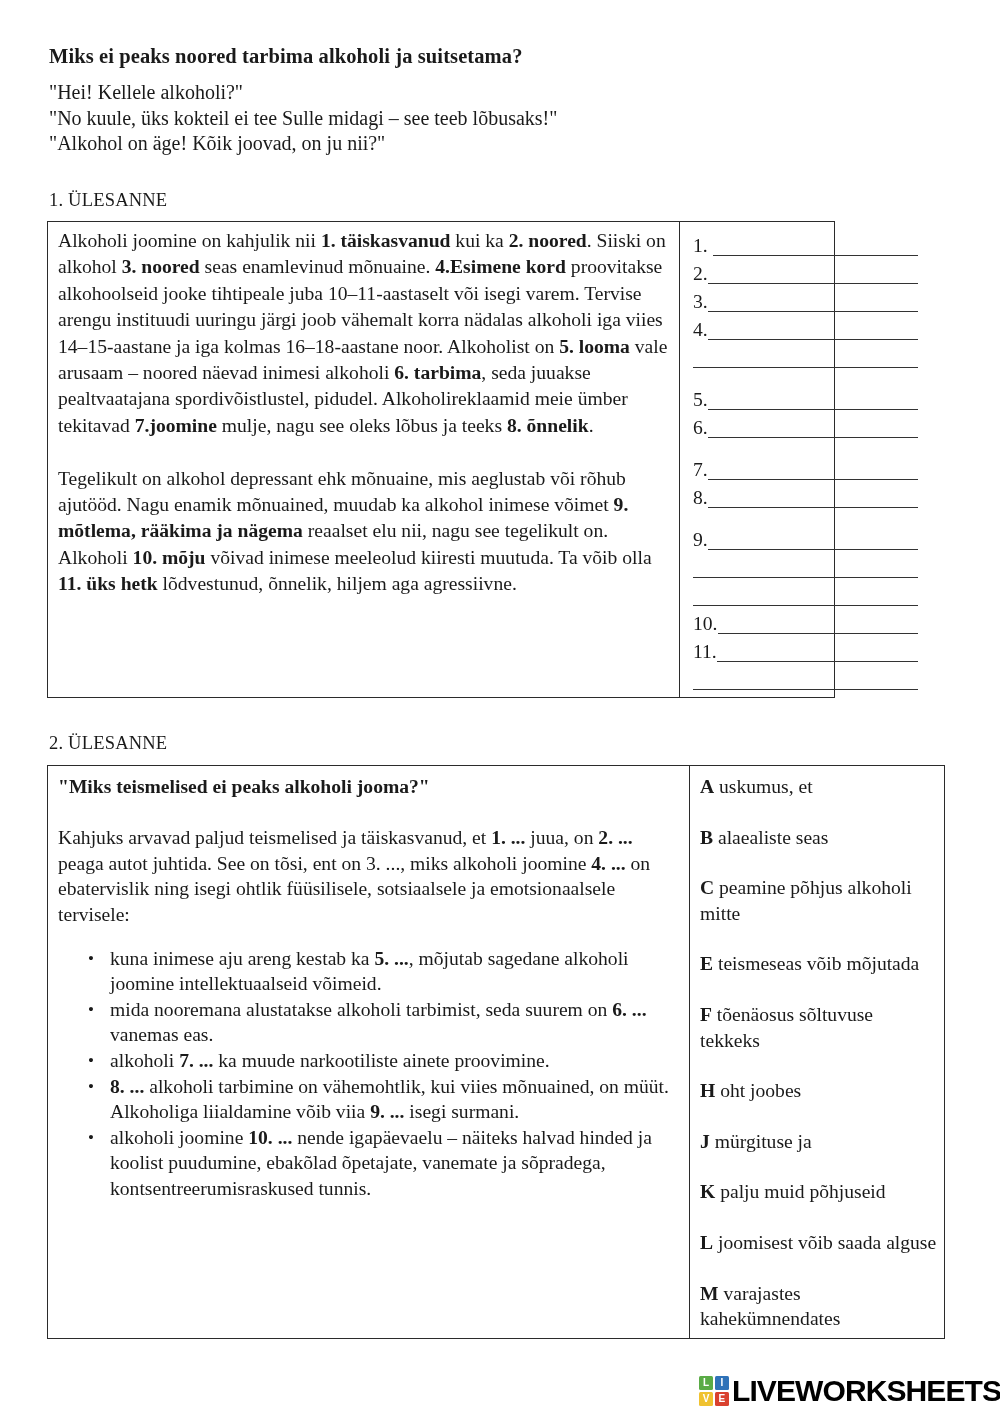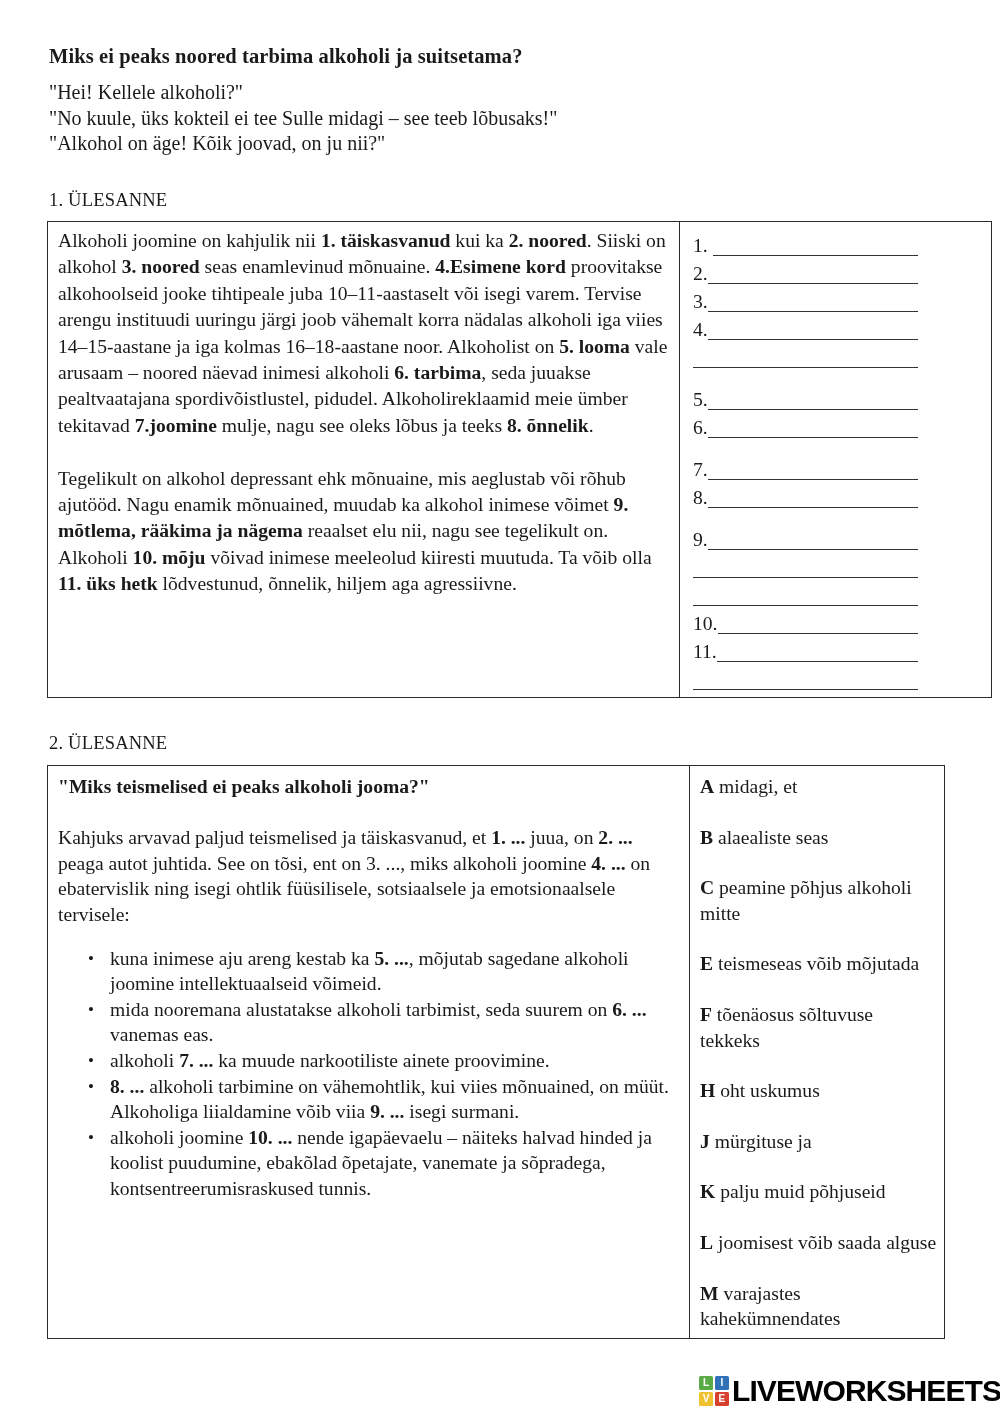--- a/index.html
+++ b/index.html
@@ -48,21 +48,21 @@
     font-weight: normal;
     letter-spacing: 0.2px;
   }
   #task1-heading { top: 175px; }
   #task2-heading { top: 718px; }
 
   
   .ex1-table {
     position: absolute;
     left: 47px; top: 221px;
-    width: 945px;
+    width: 788px;
     height: 477px;
     border: 1.6px solid #2b2b2b;
     box-sizing: border-box;
     background: #fff;
   }
   .ex1-divider {
     position: absolute;
     left: 631px; top: 0;
     width: 1.4px;
     height: 100%;
@@ -304,26 +304,26 @@
       <div class="ex2-intro"><span>Kahjuks arvavad paljud teismelised ja täiskasvanud, et </span><b class="bd">1. ...</b><span> juua, on </span><b class="bd">2. ...</b><span> peaga autot juhtida. See on tõsi, ent on 3. ..., miks alkoholi joomine </span><b class="bd">4. ...</b><span> on ebatervislik ning isegi ohtlik füüsilisele, sotsiaalsele ja emotsionaalsele tervisele:</span></div>
       <ul class="ex2-bullets">
           <li><span>kuna inimese aju areng kestab ka </span><b class="bd">5. ...</b><span>, mõjutab sagedane alkoholi joomine intellektuaalseid võimeid.</span></li>
           <li><span>mida nooremana alustatakse alkoholi tarbimist, seda suurem on </span><b class="bd">6.  ...</b><span> vanemas eas.</span></li>
           <li><span>alkoholi </span><b class="bd">7. ...</b><span> ka muude narkootiliste ainete proovimine.</span></li>
           <li><b class="bd">8. ...</b><span> alkoholi tarbimine on vähemohtlik, kui viies mõnuained, on müüt. Alkoholiga liialdamine võib viia </span><b class="bd">9. ...</b><span> isegi surmani.</span></li>
           <li><span>alkoholi joomine </span><b class="bd">10. ...</b><span> nende igapäevaelu – näiteks halvad hinded ja koolist puudumine, ebakõlad õpetajate, vanemate ja sõpradega, kontsentreerumisraskused tunnis.</span></li>
         </ul>
     </div>
     <div class="ex2-right">
-        <div class="opt"><span class="opt-letter">A</span><span> midagi, et</span></div>
+        <div class="opt"><span class="opt-letter">A</span><span> uskumus, et</span></div>
         <div class="opt"><span class="opt-letter">B</span><span> alaealiste seas</span></div>
         <div class="opt"><span class="opt-letter">C</span><span> peamine põhjus alkoholi mitte</span></div>
         <div class="opt"><span class="opt-letter">E</span><span> teismeseas võib mõjutada</span></div>
         <div class="opt"><span class="opt-letter">F</span><span> tõenäosus sõltuvuse tekkeks</span></div>
-        <div class="opt"><span class="opt-letter">H</span><span> oht uskumus</span></div>
+        <div class="opt"><span class="opt-letter">H</span><span> oht joobes</span></div>
         <div class="opt"><span class="opt-letter">J</span><span> mürgituse ja</span></div>
         <div class="opt"><span class="opt-letter">K</span><span> palju muid põhjuseid</span></div>
         <div class="opt"><span class="opt-letter">L</span><span> joomisest võib saada alguse</span></div>
         <div class="opt"><span class="opt-letter">M</span><span> varajastes kahekümnendates</span></div>
       </div>
   </div>
 
   <div class="lw-logo">
     <div class="lw-mark">
         <div class="lw-cell" style="background: rgb(90, 171, 70);">L</div>

